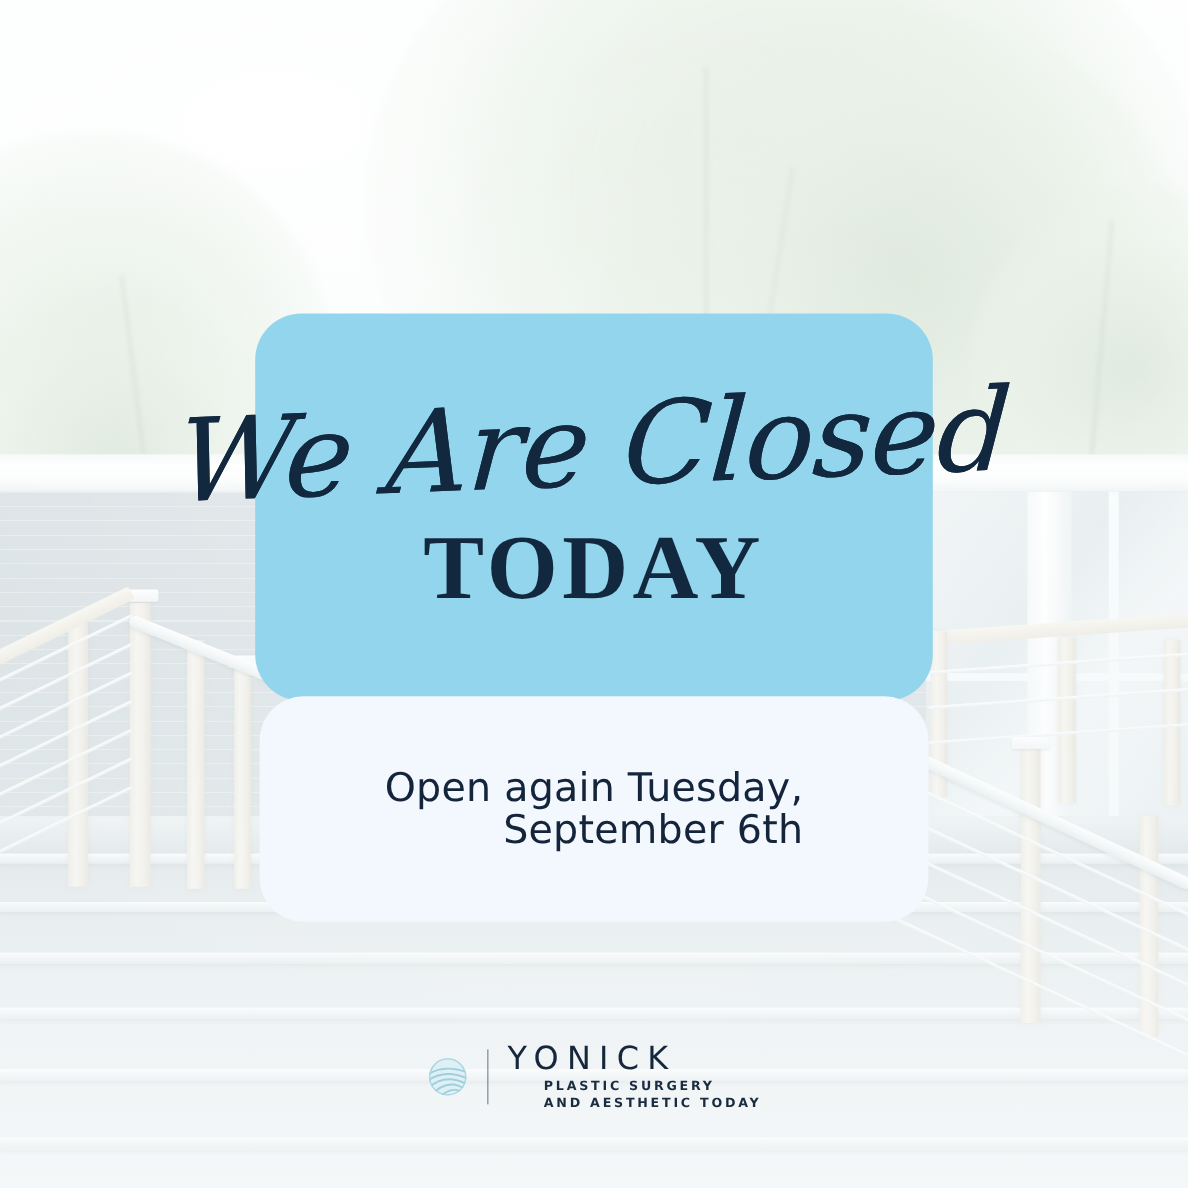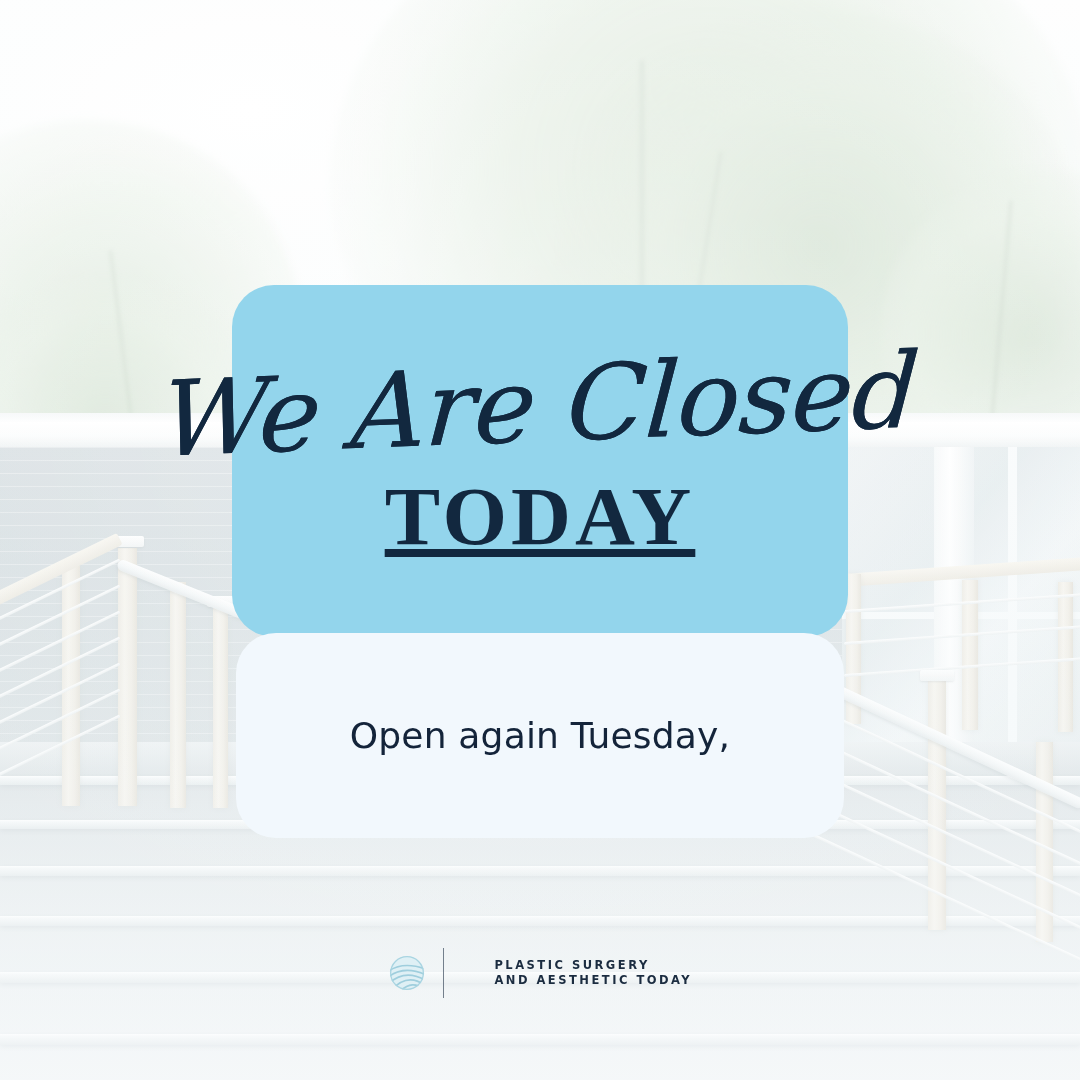--- a/index.html
+++ b/index.html
@@ -161,21 +161,20 @@
     text-shadow:0 0 .6px #12283f;
   }
   .today {
     font-family:"Liberation Serif", serif;
     font-weight:700;
     font-size:83px;
     line-height:1;
     color:#12283f;
     letter-spacing:4px;
     margin-top:18px;
-    text-decoration:underline;
   }
 
   .white-card {
     position:absolute;
     left:4px; top:348px;
     width:608px; height:205px;
     background:#f2f8fd;
     border-radius:40px;
     display:flex; flex-direction:column;
     align-items:center; justify-content:center;
@@ -307,20 +306,21 @@
   <div class="card-stack">
 
     <div class="blue-card">
       <div class="script">We Are Closed</div>
       <div class="today">TODAY</div>
     </div>
 
     <div class="white-card">
       <div class="w-line1">
         <span>Open again Tuesday,</span><br>
+        <span>September 6th</span>
       </div>
     </div>
   </div>
 
   <div class="logo">
     <span class="logo-mark">
       <svg viewBox="0 0 40 40" width="38" height="38" aria-hidden="true">
         <defs>
           <clipPath id="cc">
               <circle cx="20" cy="20" r="18"></circle>
@@ -332,20 +332,21 @@
           <path d="M-4 28 Q 14 10 40 22"></path>
           <path d="M-2 34 Q 16 14 40 28"></path>
           <path d="M2 40 Q 20 18 40 34"></path>
           <path d="M10 42 Q 26 24 40 40"></path>
         </g>
         <circle cx="20" cy="20" r="17.2" fill="none" stroke="#a9d4e1" stroke-width="1.3"></circle>
       </svg>
     </span>
     <span class="logo-div"></span>
     <span class="logo-txt">
+      <span class="logo-name">YONICK</span>
       <span class="logo-sub">
         <span>PLASTIC SURGERY</span><br>
         <span>AND AESTHETIC TODAY</span>
       </span>
     </span>
   </div>
 
 </div>
 
 </body></html>

